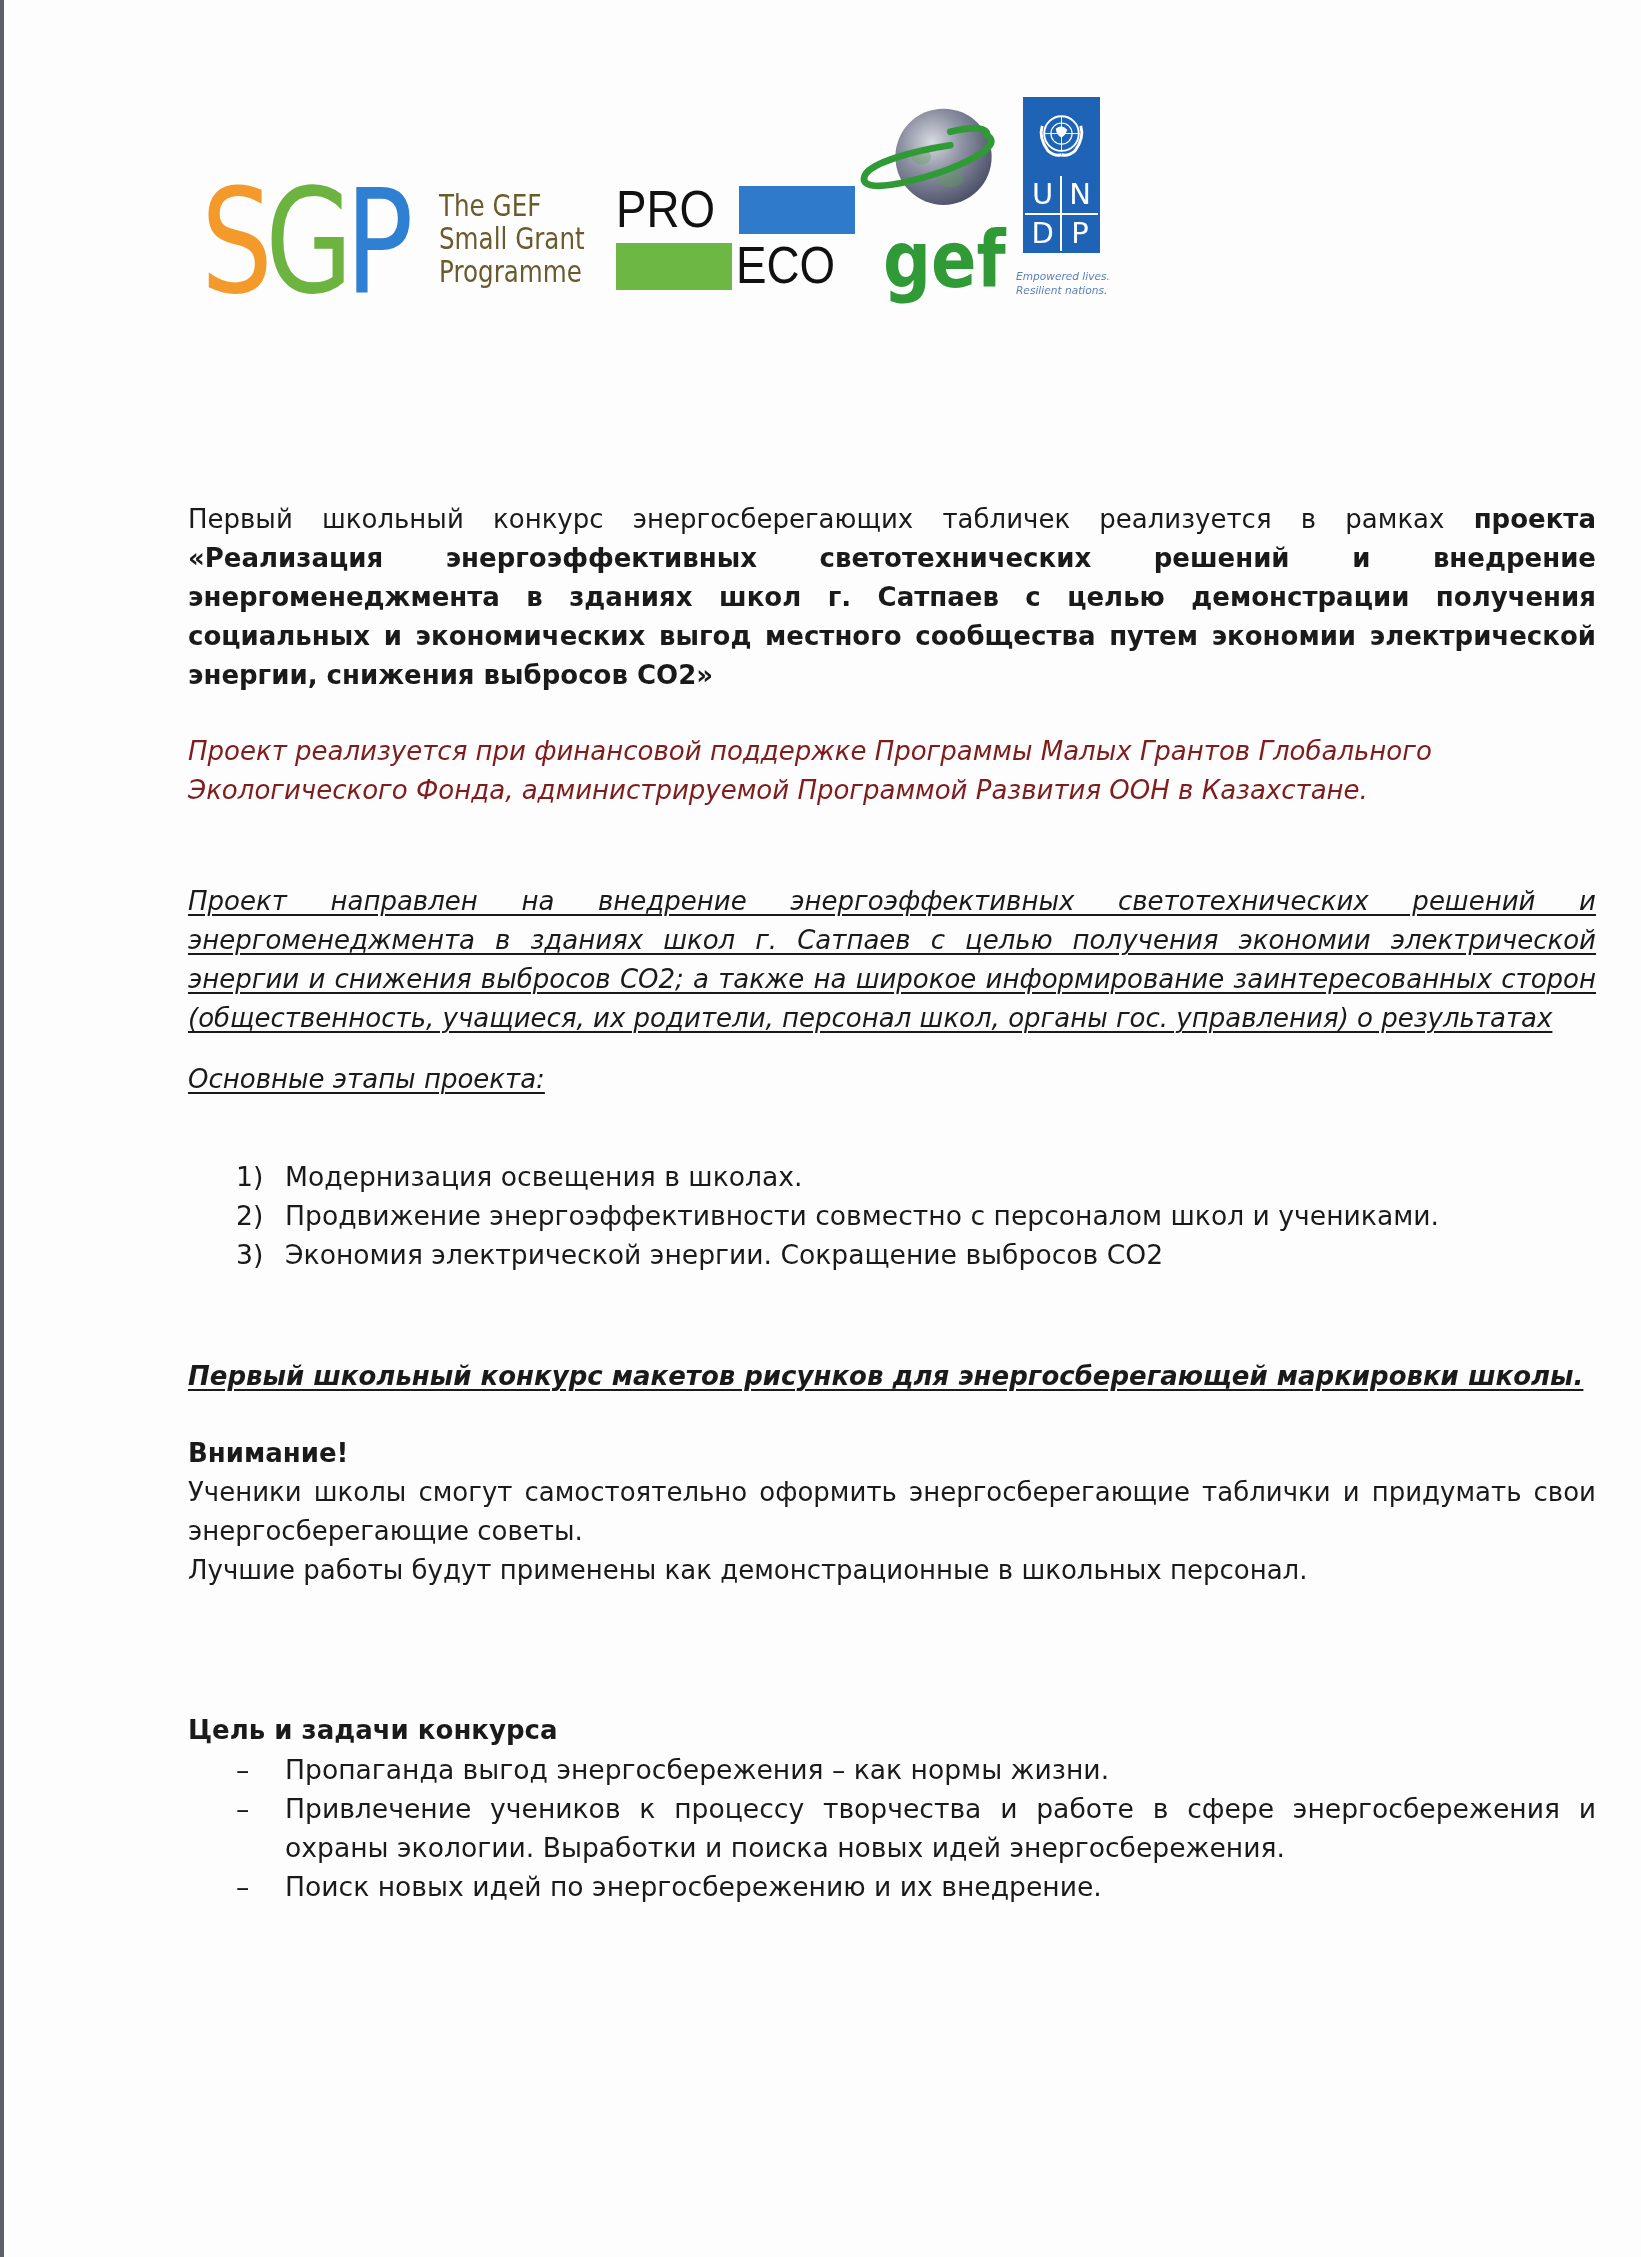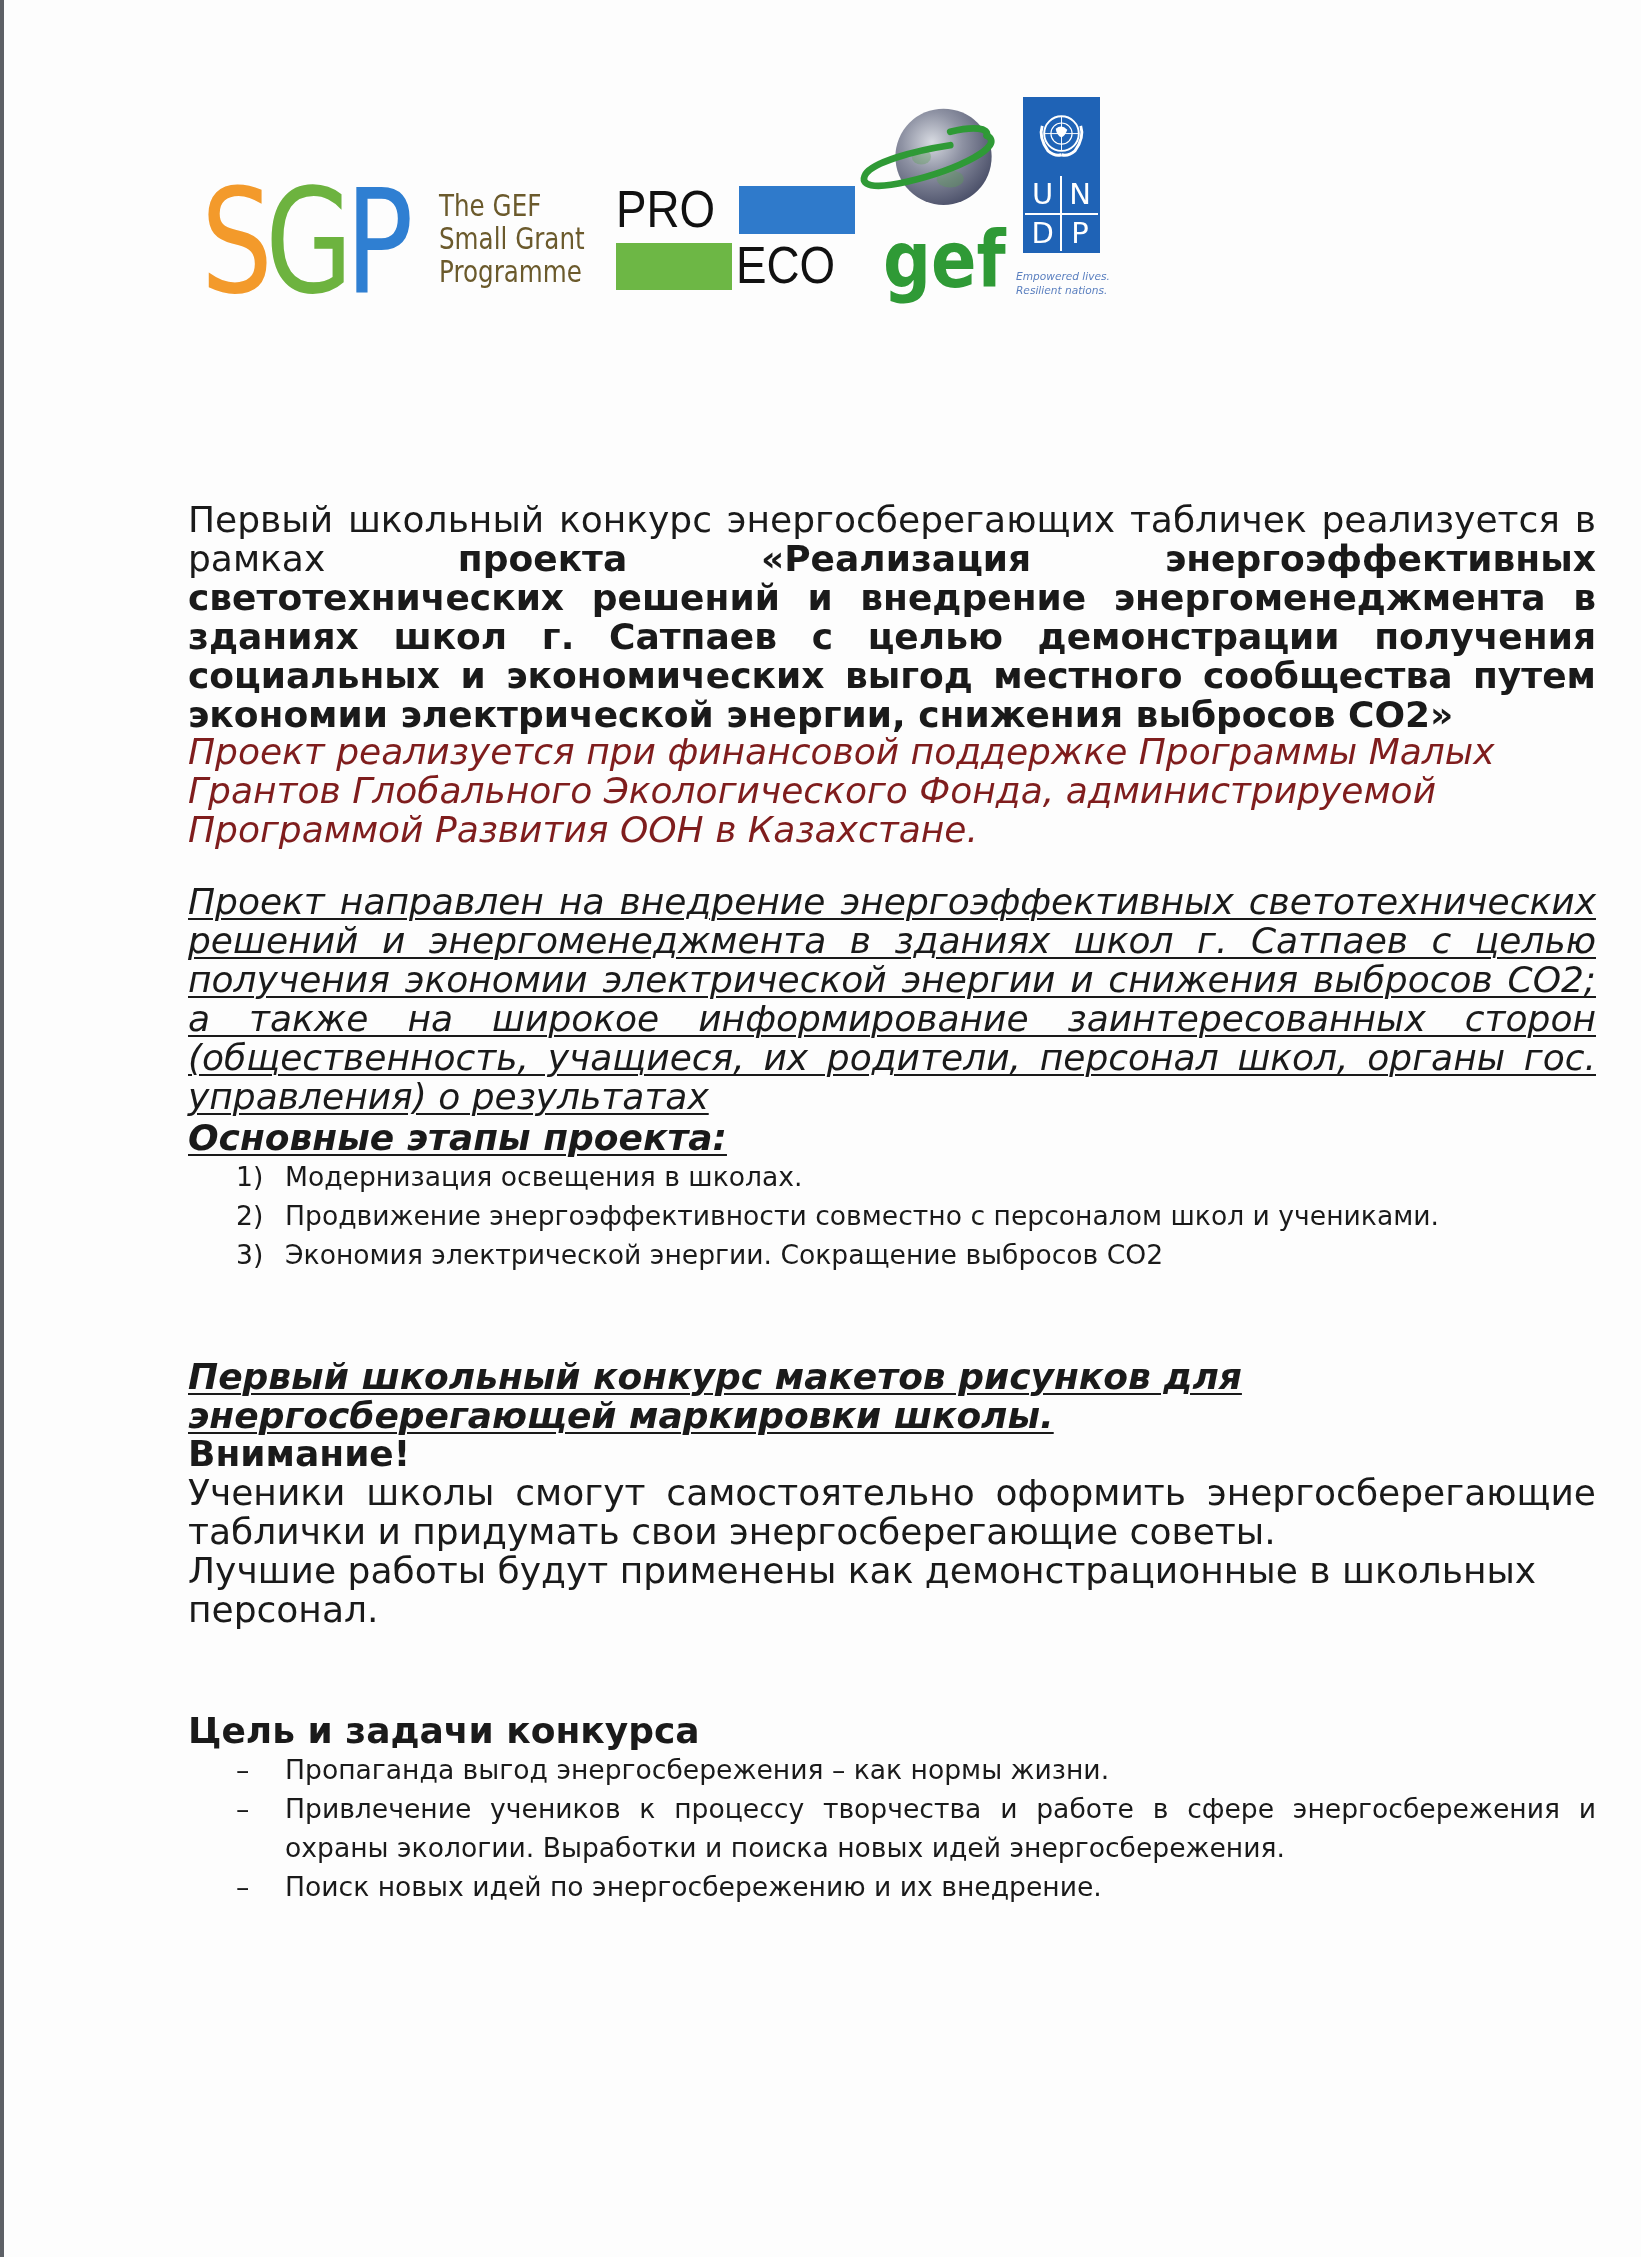--- a/index.html
+++ b/index.html
@@ -32,30 +32,30 @@
   .gef-text { position:absolute; left:29px; top:124px; font-size:79px; line-height:79px; font-weight:bold; color:#2f9a36; font-family:"DejaVu Sans", sans-serif; transform:scaleX(0.85); transform-origin:left top; }
 
   
   .undp { position:absolute; left:1023px; top:97px; width:77px; height:156px; background:#1f63b6; }
   .undp-emblem { position:absolute; left:0; top:0; width:77px; height:77px; }
   .undp-grid { position:absolute; left:1.9px; top:79px; width:73px; height:75px; display:grid; grid-template-columns:1fr 1fr; grid-template-rows:1fr 1fr; gap:1.9px; background:#fff; }
   .undp-grid span { background:#1f63b6; color:#fff; font-size:29px; line-height:37px; text-align:center; font-family:"DejaVu Sans", sans-serif; }
   .undp-tag { position:absolute; left:1016px; top:270px; width:116px; font-size:10.6px; line-height:13.5px; font-style:italic; color:#5a7fbf; font-family:"DejaVu Sans", sans-serif; }
 
   
-  .txt { position:absolute; left:188px; width:1408px; font-size:36px; line-height:39px; font-family:"DejaVu Sans", sans-serif; }
+  .txt { position:absolute; left:188px; width:1408px; font-size:26px; line-height:39px; font-family:"DejaVu Sans", sans-serif; }
   .justify { text-align:justify; text-align-last:left; }
   .bold { font-weight:bold; }
   .ital { font-style:italic; }
   .uline { text-decoration:underline; text-decoration-thickness:1.9px; text-underline-offset:3.9px; }
 
   .p1 { top:500px; }
   .p2 { top:732px; color:#7f1d1d; }
   .p3 { top:882px; }
-  .stages-h { top:1118px; font-weight:bold; font-style:italic; }
+  .stages-h { top:1060px; font-weight:normal; font-style:italic; }
   .list { position:absolute; left:188px; width:1408px; top:1157px; font-size:26.6px; line-height:39px; font-family:"DejaVu Sans", sans-serif; }
   .list .li { position:relative; padding-left:97px; }
   .list .num { position:absolute; left:48px; top:0; }
   .contest-h { top:1357px; font-weight:bold; font-style:italic; }
   .attn { top:1434px; }
   .goal-h { top:1711px; font-weight:bold; }
   .bullets { position:absolute; left:188px; width:1408px; top:1750px; font-size:26.6px; line-height:39px; font-family:"DejaVu Sans", sans-serif; }
   .bullets .li { position:relative; padding-left:97px; text-align:justify; text-align-last:left; }
   .bullets .dash { position:absolute; left:48px; top:0; }
 </style>

